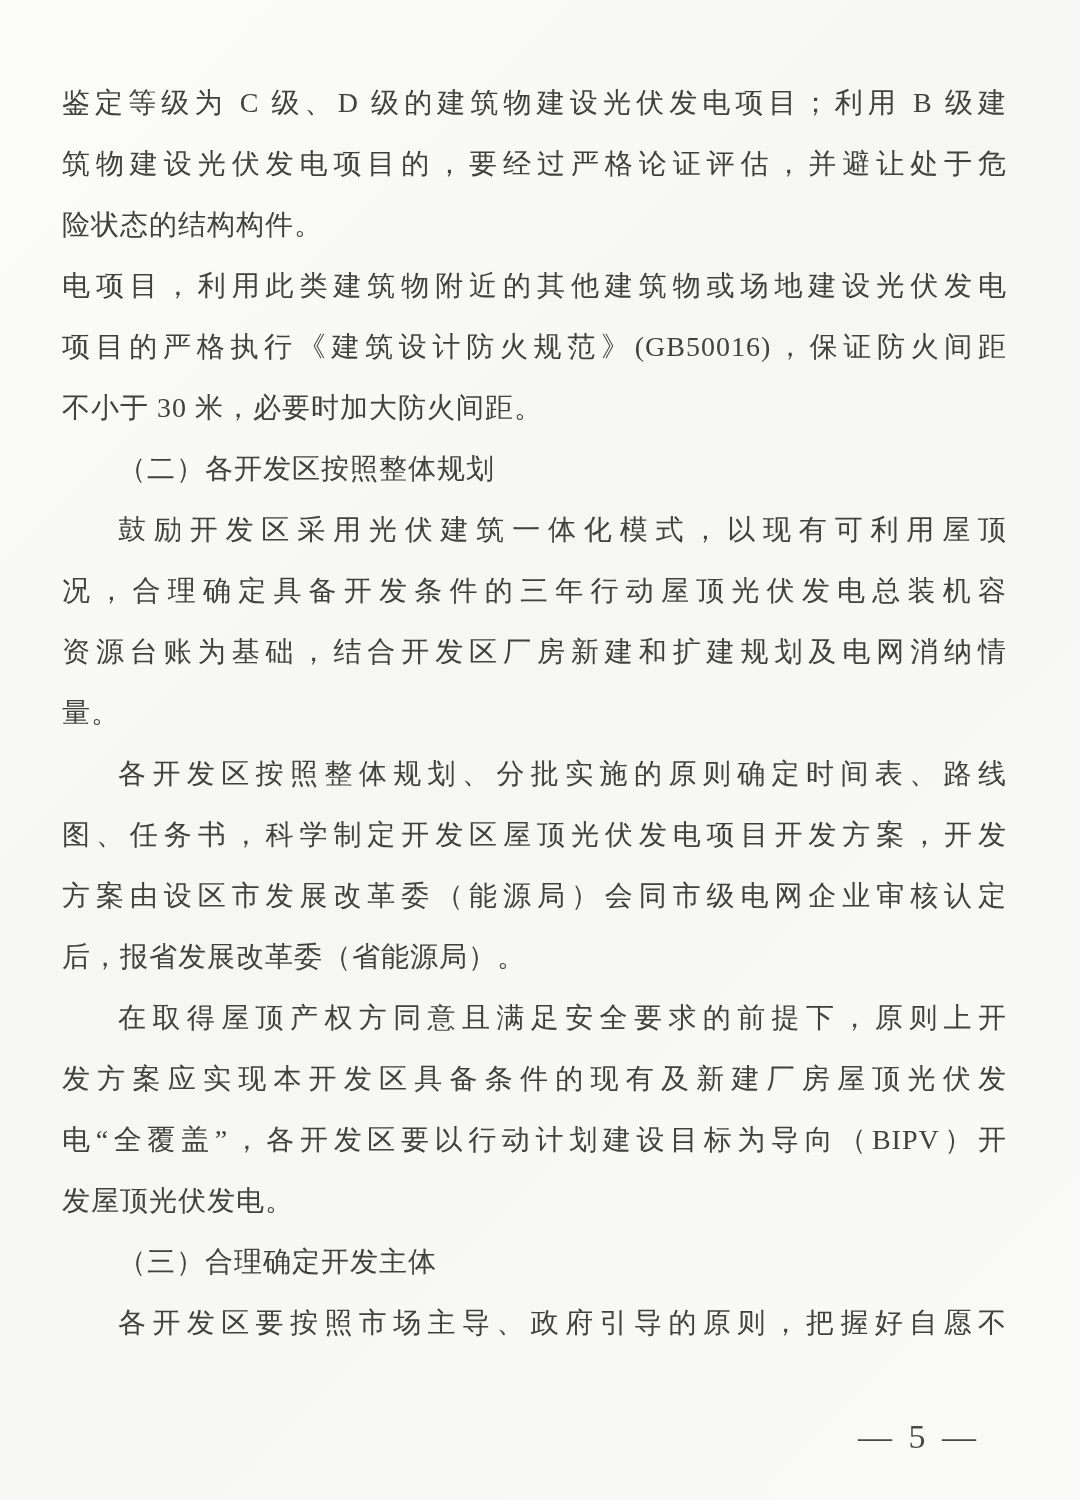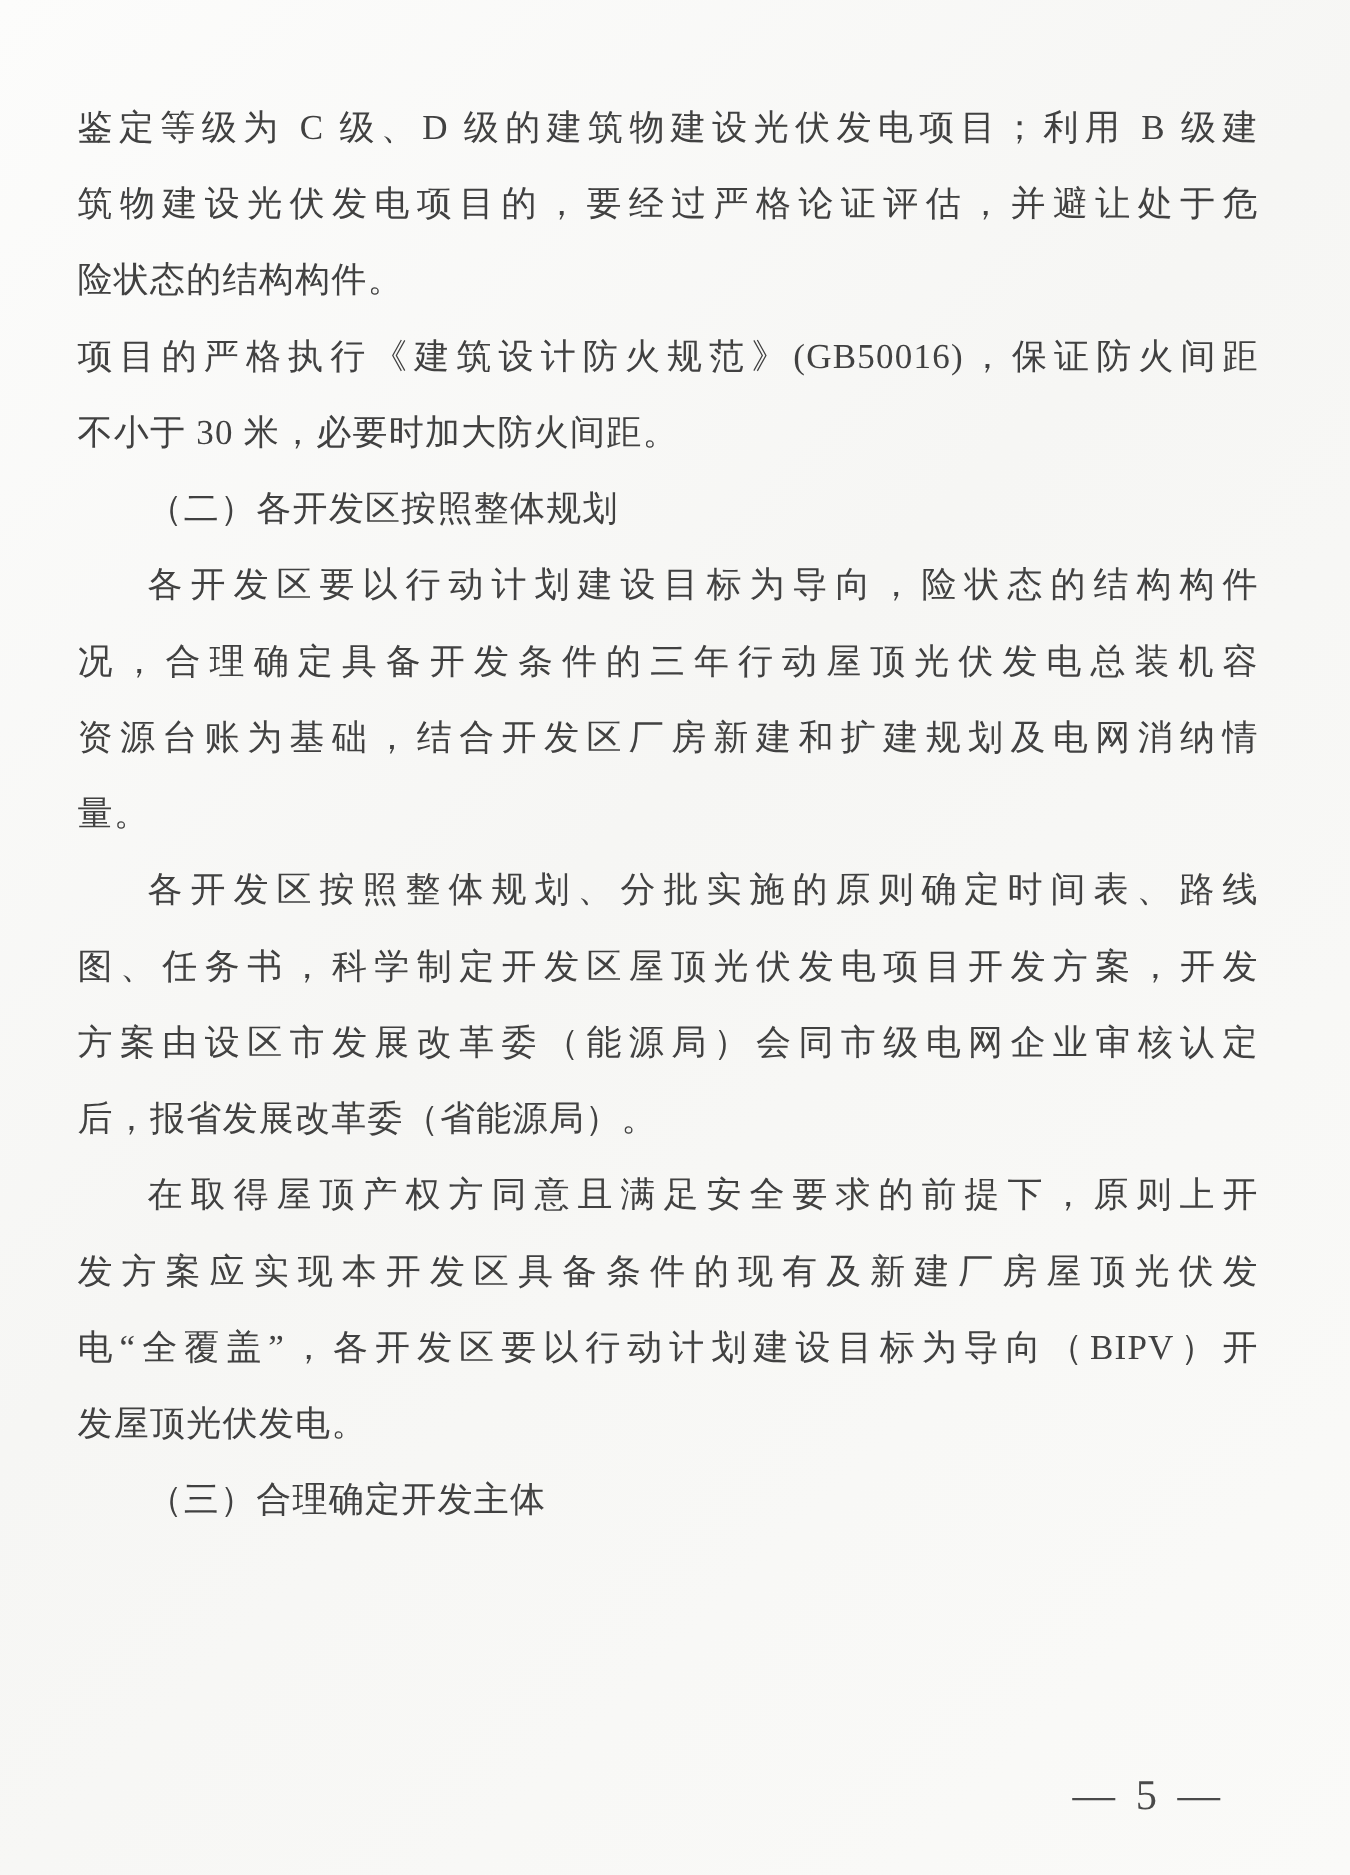--- a/index.html
+++ b/index.html
@@ -55,34 +55,36 @@
   }
 </style>
 </head>
 <body>
 
 <div class="page">
   <div class="content" id="content">
       <div class="line justify">鉴定等级为 C 级、D 级的建筑物建设光伏发电项目；利用 B 级建</div>
       <div class="line justify">筑物建设光伏发电项目的，要经过严格论证评估，并避让处于危</div>
       <div class="line">险状态的结构构件。</div>
+      <div class="line justify">电项目，利用此类建筑物附近的其他建筑物或场地建设光伏发电</div>
       <div class="line justify">项目的严格执行《建筑设计防火规范》(GB50016)，保证防火间距</div>
       <div class="line">不小于 30 米，必要时加大防火间距。</div>
       <div class="line indent">（二）各开发区按照整体规划</div>
-      <div class="line indent justify">各开发区要以行动计划建设目标为导向，险状态的结构构件</div>
+      <div class="line indent justify">鼓励开发区采用光伏建筑一体化模式，以现有可利用屋顶</div>
       <div class="line justify">况，合理确定具备开发条件的三年行动屋顶光伏发电总装机容</div>
       <div class="line justify">资源台账为基础，结合开发区厂房新建和扩建规划及电网消纳情</div>
       <div class="line">量。</div>
       <div class="line indent justify">各开发区按照整体规划、分批实施的原则确定时间表、路线</div>
       <div class="line justify">图、任务书，科学制定开发区屋顶光伏发电项目开发方案，开发</div>
       <div class="line justify">方案由设区市发展改革委（能源局）会同市级电网企业审核认定</div>
       <div class="line">后，报省发展改革委（省能源局）。</div>
       <div class="line indent justify">在取得屋顶产权方同意且满足安全要求的前提下，原则上开</div>
       <div class="line justify">发方案应实现本开发区具备条件的现有及新建厂房屋顶光伏发</div>
       <div class="line justify">电“全覆盖”，各开发区要以行动计划建设目标为导向（BIPV）开</div>
       <div class="line">发屋顶光伏发电。</div>
       <div class="line indent">（三）合理确定开发主体</div>
+      <div class="line indent justify">各开发区要按照市场主导、政府引导的原则，把握好自愿不</div>
     </div>
 
   <div class="footer">
     <span class="pagenum">— 5 —</span>
   </div>
 </div>
 
 </body></html>

